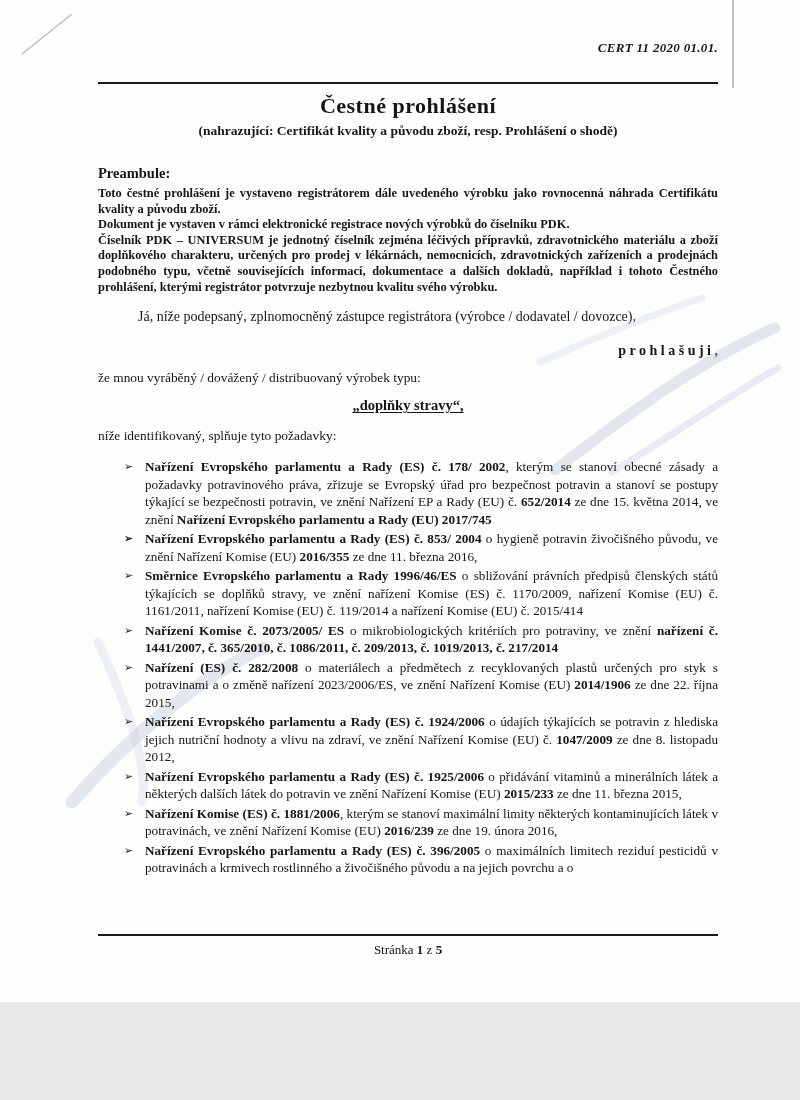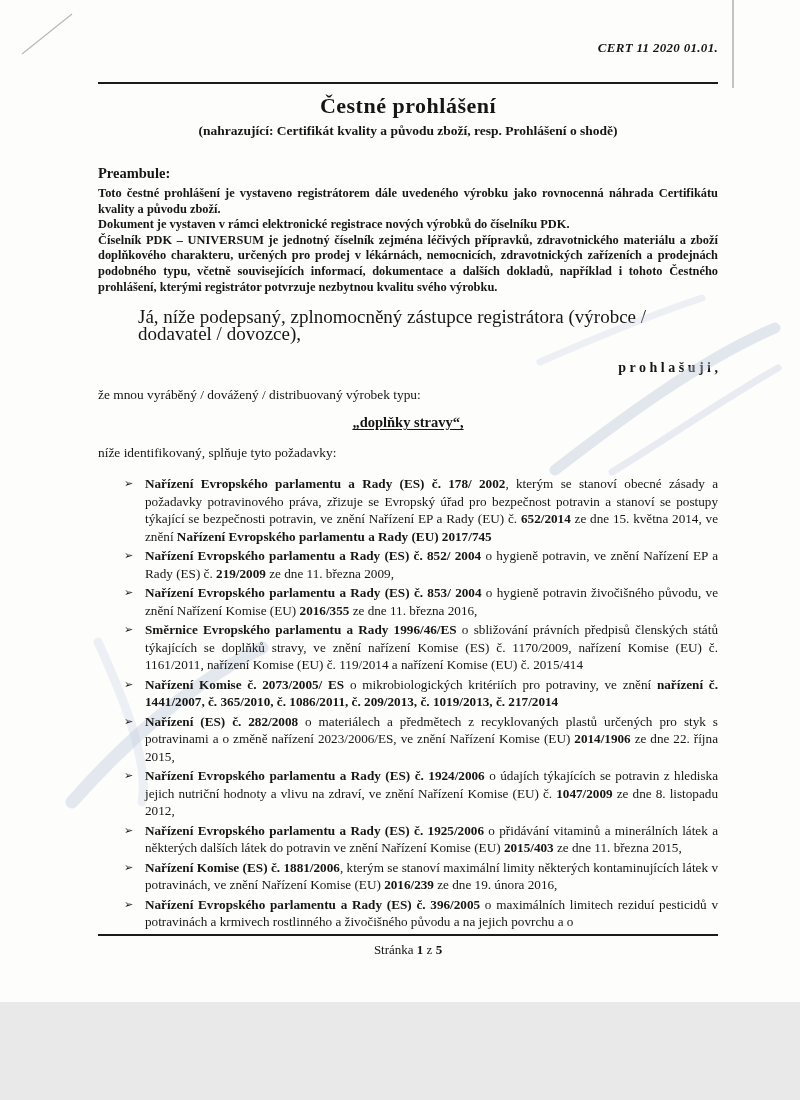--- a/index.html
+++ b/index.html
@@ -57,21 +57,21 @@
   .preamble-body { margin-top: 3px; }
   .preamble-body p {
     font-size: 12.4px;
     font-weight: bold;
     line-height: 15.6px;
     text-align: justify;
   }
   .decl-intro {
     margin-top: 13px;
     padding-left: 40px;
-    font-size: 19px;
+    font-size: 14px;
     line-height: 17px;
   }
   .decl-word {
     margin-top: 17px;
     text-align: right;
     font-size: 14px;
     font-weight: bold;
     line-height: 18px;
   }
   .product-intro {
@@ -160,27 +160,27 @@
     </div>
 
   <p class="decl-intro">Já, níže podepsaný, zplnomocněný zástupce registrátora (výrobce / dodavatel / dovozce),</p>
   <div class="decl-word">p r o h l a š u j i ,</div>
   <p class="product-intro">že mnou vyráběný / dovážený  / distribuovaný výrobek typu:</p>
   <div class="product-type"><span>„doplňky stravy“,</span></div>
   <p class="req-intro">níže identifikovaný, splňuje tyto požadavky:</p>
 
   <ul class="regulations">
       <li><span class="bullet">➢</span><span><span class="b">Nařízení Evropského parlamentu a Rady (ES) č. 178/ 2002</span><span>, kterým se stanoví obecné zásady a požadavky potravinového práva, zřizuje se Evropský úřad pro bezpečnost potravin a stanoví se postupy týkající se bezpečnosti potravin, ve znění Nařízení EP a Rady (EU) č. </span><span class="b">652/2014</span><span> ze dne 15. května 2014, ve znění </span><span class="b">Nařízení Evropského parlamentu a Rady (EU) 2017/745</span></span></li>
-      <li><span class="bullet">➢</span><span><span class="b">Nařízení Evropského parlamentu a Rady (ES) č. 852/ 2004</span><span> o hygieně potravin, ve znění Nařízení EP a Rady (ES) č. </span><span class="b">219/2009</span><span> ze dne 11. března 2009,</span></span></li>
+      <li><span class="bullet">➢</span></li>
       <li><span class="bullet">➢</span><span><span class="b">Nařízení Evropského parlamentu a Rady (ES) č. 853/ 2004</span><span> o hygieně potravin živočišného původu, ve znění Nařízení Komise (EU) </span><span class="b">2016/355</span><span> ze dne 11. března 2016,</span></span></li>
       <li><span class="bullet">➢</span><span><span class="b">Směrnice Evropského parlamentu a Rady 1996/46/ES</span><span> o sbližování právních předpisů členských států týkajících se doplňků stravy, ve znění nařízení Komise (ES) č. 1170/2009, nařízení Komise (EU) č. 1161/2011, nařízení Komise (EU) č. 119/2014 a nařízení Komise (EU) č. 2015/414</span></span></li>
       <li><span class="bullet">➢</span><span><span class="b">Nařízení Komise č. 2073/2005/ ES</span><span> o mikrobiologických kritériích pro potraviny, ve znění </span><span class="b">nařízení č. 1441/2007, č. 365/2010, č. 1086/2011, č. 209/2013, č. 1019/2013, č. 217/2014</span></span></li>
       <li><span class="bullet">➢</span><span><span class="b">Nařízení (ES) č. 282/2008</span><span> o materiálech a předmětech z recyklovaných plastů určených pro styk s potravinami a o změně nařízení 2023/2006/ES, ve znění Nařízení Komise (EU) </span><span class="b">2014/1906</span><span> ze dne 22. října 2015,</span></span></li>
       <li><span class="bullet">➢</span><span><span class="b">Nařízení Evropského parlamentu a Rady (ES) č. 1924/2006</span><span> o údajích týkajících se potravin z hlediska jejich nutriční hodnoty a vlivu na zdraví, ve znění Nařízení Komise (EU) č. </span><span class="b">1047/2009</span><span> ze dne 8. listopadu 2012,</span></span></li>
-      <li><span class="bullet">➢</span><span><span class="b">Nařízení Evropského parlamentu a Rady (ES) č. 1925/2006</span><span> o přidávání vitaminů a minerálních látek a některých dalších látek do potravin ve znění Nařízení Komise (EU) </span><span class="b">2015/403</span><span> ze dne 11. března 2015,</span></span></li>
+      <li><span class="bullet">➢</span><span><span class="b">Nařízení Evropského parlamentu a Rady (ES) č. 1925/2006</span><span> o přidávání vitaminů a minerálních látek a některých dalších látek do potravin ve znění Nařízení Komise (EU) </span><span class="b">2015/233</span><span> ze dne 11. března 2015,</span></span></li>
       <li><span class="bullet">➢</span><span><span class="b">Nařízení Komise (ES) č. 1881/2006</span><span>, kterým se stanoví maximální limity některých kontaminujících látek v potravinách, ve znění Nařízení Komise (EU) </span><span class="b">2016/239</span><span> ze dne 19. února 2016,</span></span></li>
       <li><span class="bullet">➢</span><span><span class="b">Nařízení Evropského parlamentu a Rady (ES) č. 396/2005</span><span> o maximálních limitech reziduí pesticidů v potravinách a krmivech rostlinného a živočišného původu a na jejich povrchu a o</span></span></li>
     </ul>
 
   <div class="footer-area">
     <span><span>Stránka </span><span class="b">1</span><span> z </span><span class="b">5</span></span>
   </div>
 
 </div>
 

